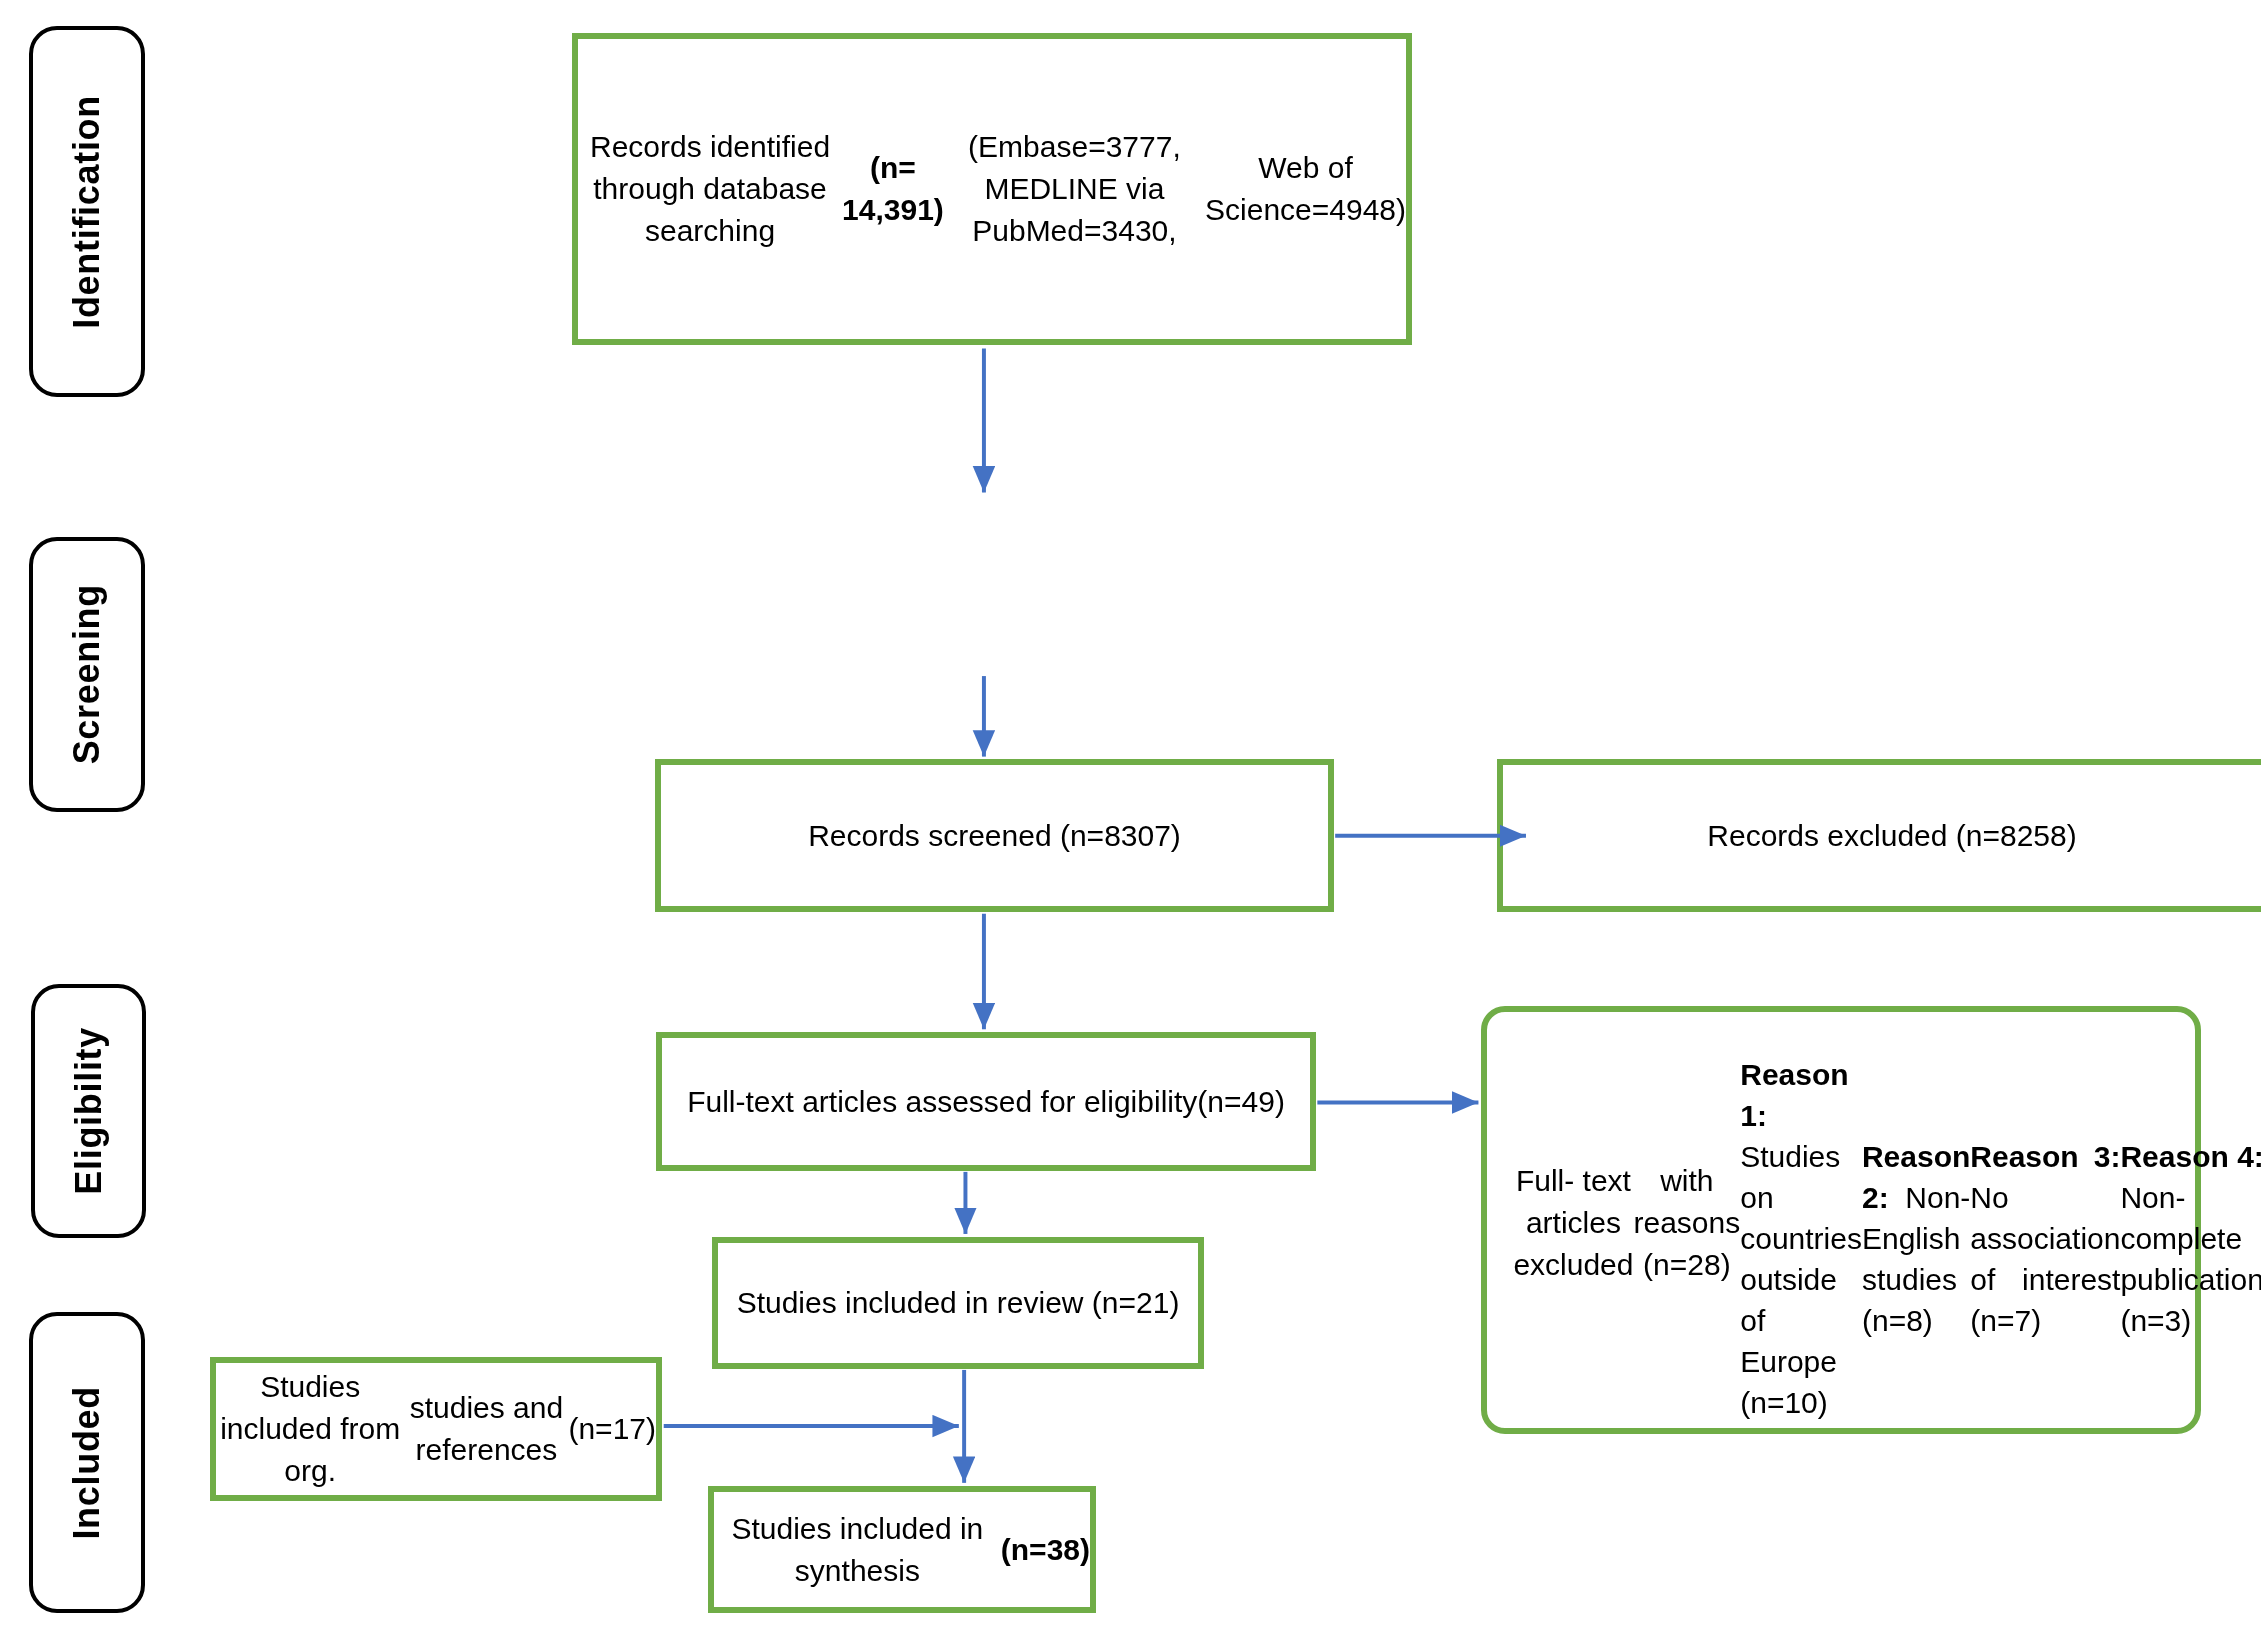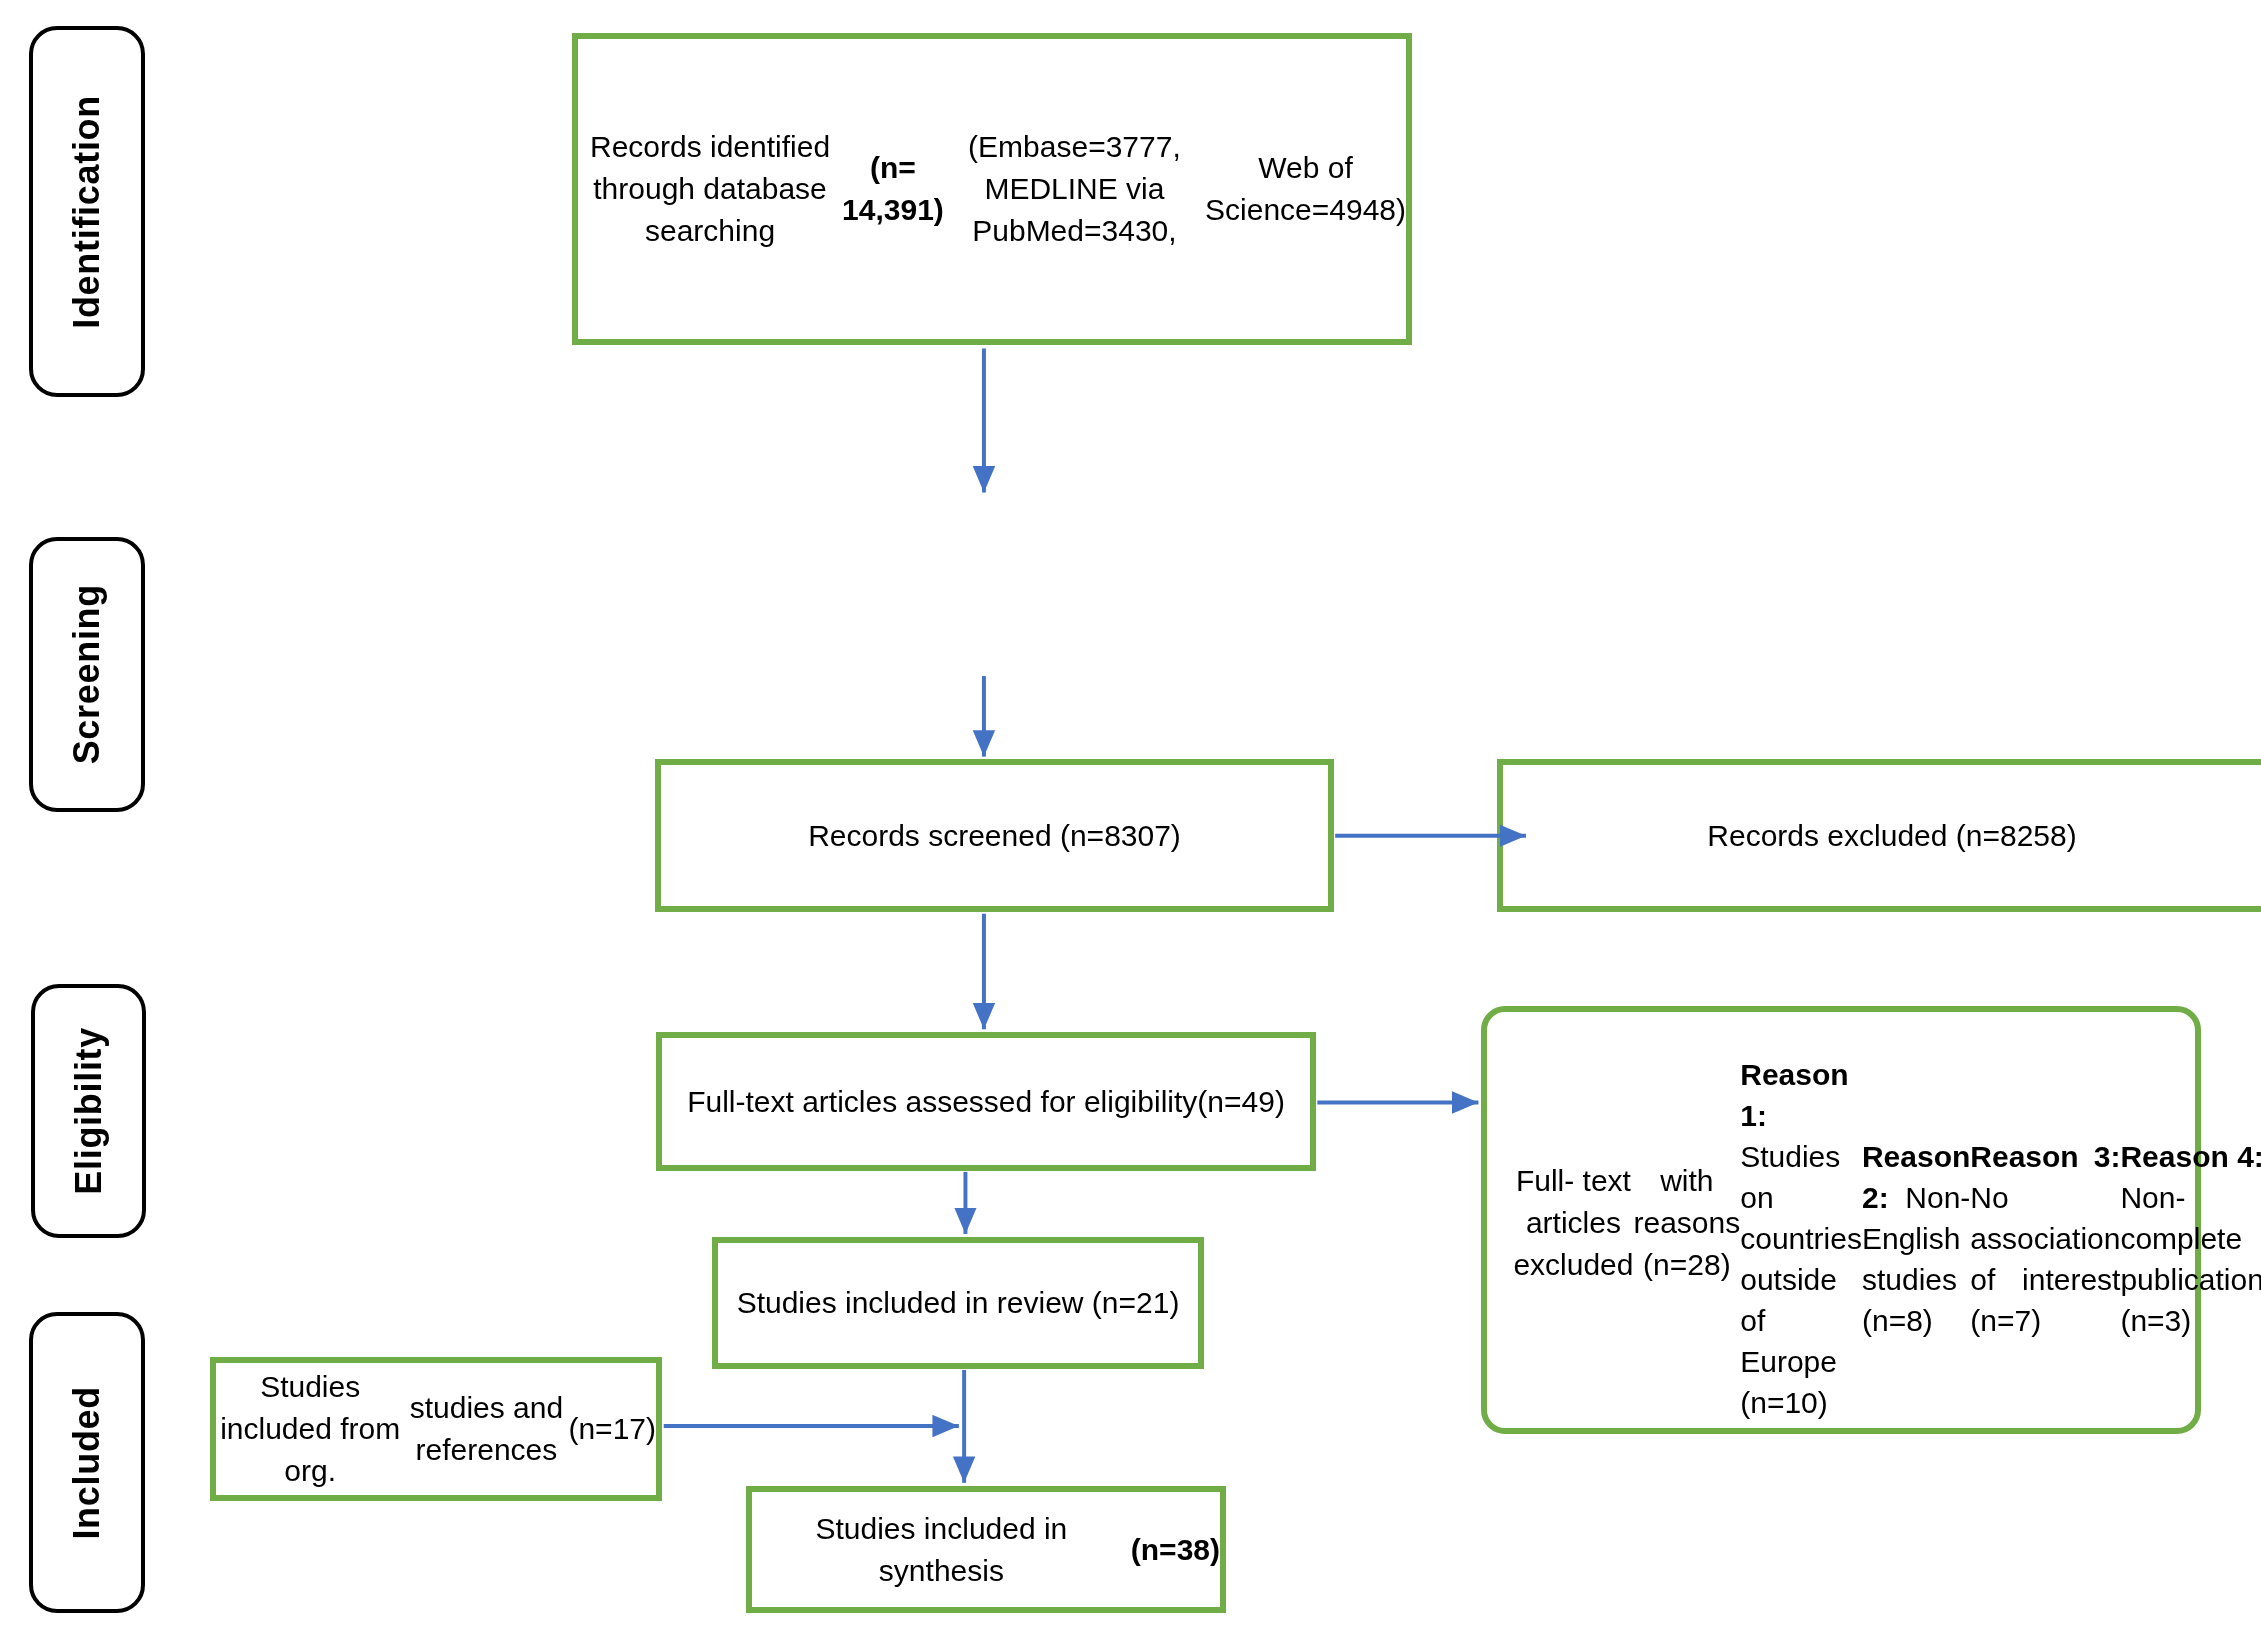--- a/index.html
+++ b/index.html
@@ -134,21 +134,21 @@
   <div class="gbox" id="box-review" style="left:712px;top:1237px;width:492px;height:132px;">
     <div>Studies included in review (n=21)</div>
   </div>
 
   <div class="gbox" id="box-org" style="left:210px;top:1349px;width:452px;height:144px;margin-top:8px;">
     <div>Studies included from org.</div>
     <div>studies and references</div>
     <div>(n=17)</div>
   </div>
 
-  <div class="gbox" id="box-synthesis" style="left:746px;top:1486px;width:480px;height:127px;justify-content:space-between;">
+  <div class="gbox" id="box-synthesis" style="left:708px;top:1486px;width:388px;height:127px;justify-content:space-between;">
     <div>Studies included in synthesis</div>
     <div class="b">(n=38)</div>
   </div>
 
   <svg id="connectors" viewBox="0 0 3424 2481" xmlns="http://www.w3.org/2000/svg">
     <defs>
       <marker id="arrow" markerUnits="userSpaceOnUse" markerWidth="44" markerHeight="38" refX="40" refY="17" orient="auto">
         <path class="arrowhead" d="M0 0 L40 17 L0 34 Z"></path>
       </marker>
     </defs>

